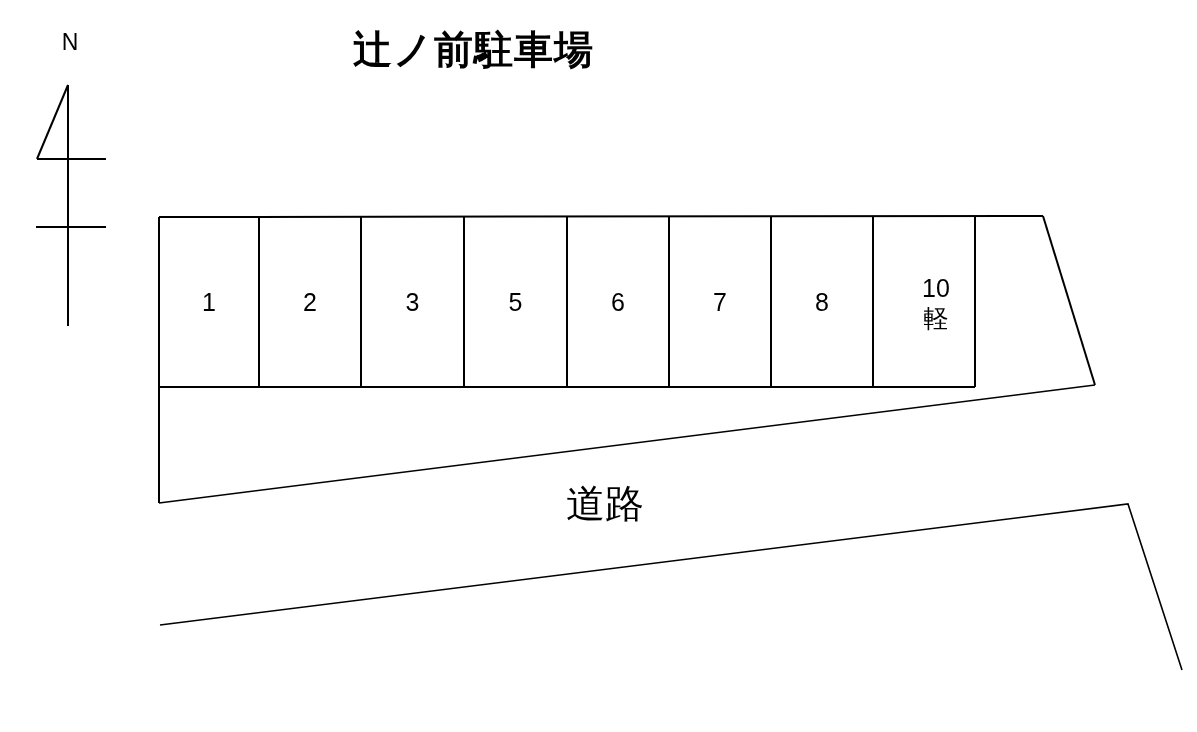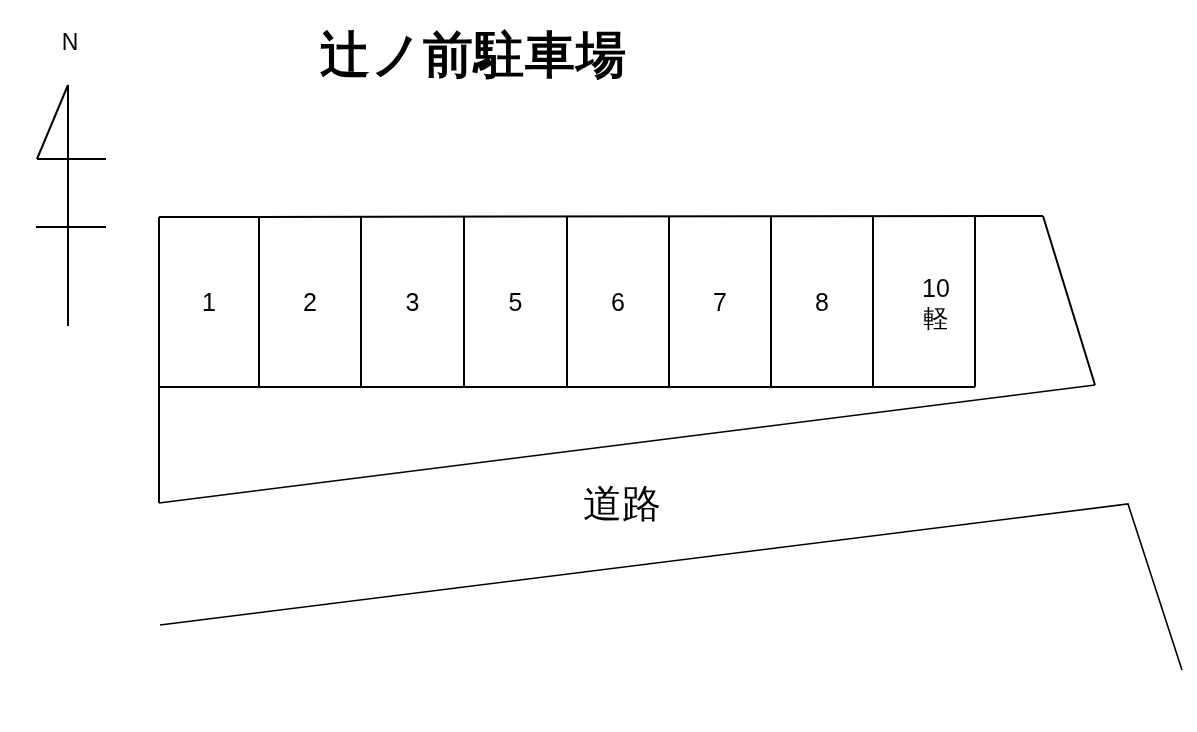--- a/index.html
+++ b/index.html
@@ -25,21 +25,21 @@
     top: 0;
     width: 1197px;
     height: 732px;
   }
   .lot-title {
     position: absolute;
     left: 0;
     top: 30px;
     width: 947px;
     text-align: center;
-    font-size: 50px;
+    font-size: 39px;
     font-weight: bold;
     letter-spacing: 1px;
     line-height: 1;
     white-space: nowrap;
   }
   .compass-label {
     position: absolute;
     left: 55px;
     top: 31px;
     width: 30px;
@@ -51,21 +51,21 @@
   .stall-label {
     position: absolute;
     text-align: center;
     font-size: 25px;
     line-height: 1.18;
     white-space: pre-line;
     color: #000000;
   }
   .road-label {
     position: absolute;
-    left: 583px;
+    left: 566px;
     top: 484px;
     font-size: 39px;
     line-height: 1;
     white-space: nowrap;
   }
 </style>
 </head>
 <body>
 
 <div id="canvas">

